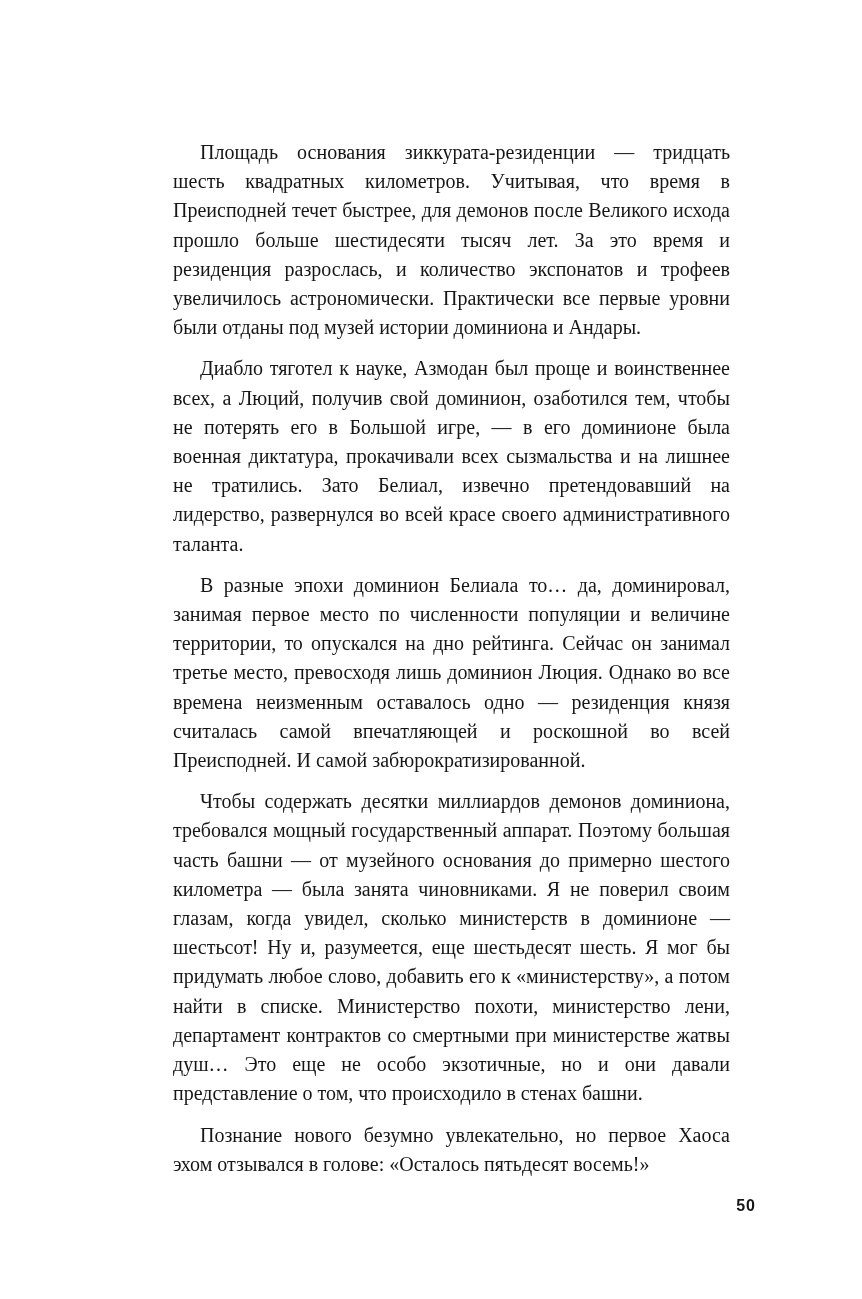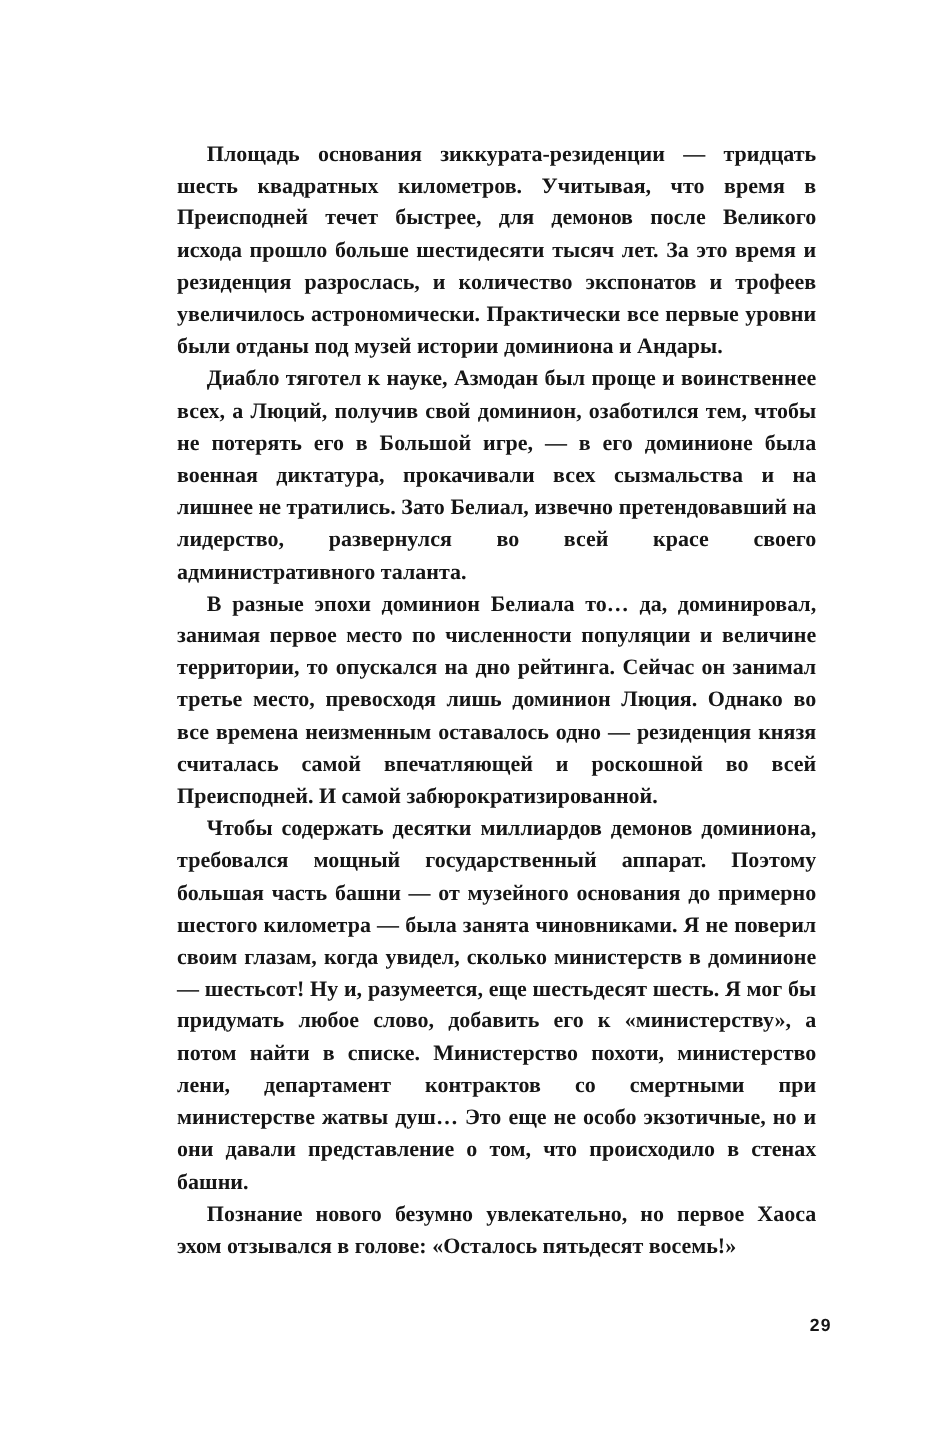--- a/index.html
+++ b/index.html
@@ -21,24 +21,23 @@
       top: 126px;
       width: 581px;
       color: #161616;
       font-size: 20px;
       line-height: 29.2px;
       text-align: justify;
       hyphens: auto;
       -webkit-hyphens: auto;
     }
     .text-block p {
-      margin: 0;
+      margin: 12px;
       padding: 0;
       text-indent: 27px;
-      font-weight: bold;
     }
     .page-number {
       position: absolute;
       left: 726px;
       top: 1197px;
       width: 30px;
       text-align: right;
       color: #161616;
       font-family: "Liberation Sans", "DejaVu Sans", sans-serif;
       font-size: 16px;
@@ -50,14 +49,14 @@
 <body>
 
 <div class="page">
   <div class="text-block" lang="ru">
     <p>Площадь основания зиккурата-резиденции — тридцать шесть квадратных километров. Учитывая, что время в Преисподней течет быстрее, для демонов после Великого исхода прошло больше шестидесяти тысяч лет. За это время и резиденция разрослась, и количество экспонатов и трофеев увеличилось астрономически. Практически все первые уровни были отданы под музей истории доминиона и Андары.</p>
     <p>Диабло тяготел к науке, Азмодан был проще и воинственнее всех, а Люций, получив свой доминион, озаботился тем, чтобы не потерять его в Большой игре, — в его доминионе была военная диктатура, прокачивали всех сызмальства и на лишнее не тратились. Зато Белиал, извечно претендовавший на лидерство, развернулся во всей красе своего административного таланта.</p>
     <p>В разные эпохи доминион Белиала то… да, доминировал, занимая первое место по численности популяции и величине территории, то опускался на дно рейтинга. Сейчас он занимал третье место, превосходя лишь доминион Люция. Однако во все времена неизменным оставалось одно — резиденция князя считалась самой впечатляющей и роскошной во всей Преисподней. И самой забюрократизированной.</p>
     <p>Чтобы содержать десятки миллиардов демонов доминиона, требовался мощный государственный аппарат. Поэтому большая часть башни — от музейного основания до примерно шестого километра — была занята чиновниками. Я не поверил своим глазам, когда увидел, сколько министерств в доминионе — шестьсот! Ну и, разумеется, еще шестьдесят шесть. Я мог бы придумать любое слово, добавить его к «министерству», а потом найти в списке. Министерство похоти, министерство лени, департамент контрактов со смертными при министерстве жатвы душ… Это еще не особо экзотичные, но и они давали представление о том, что происходило в стенах башни.</p>
     <p>Познание нового безумно увлекательно, но первое Хаоса эхом отзывался в голове: «Осталось пятьдесят восемь!»</p>
   </div>
-  <div class="page-number">29</div>
+  <div class="page-number">50</div>
 </div>
 
 </body></html>

